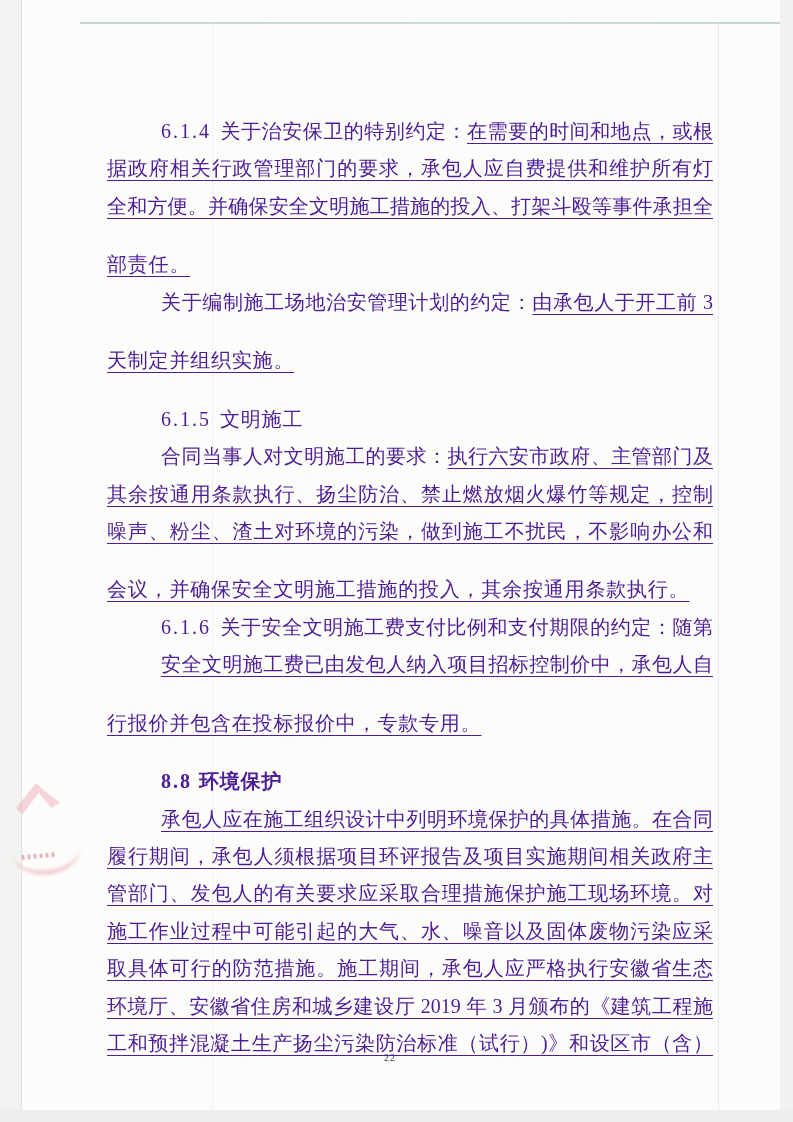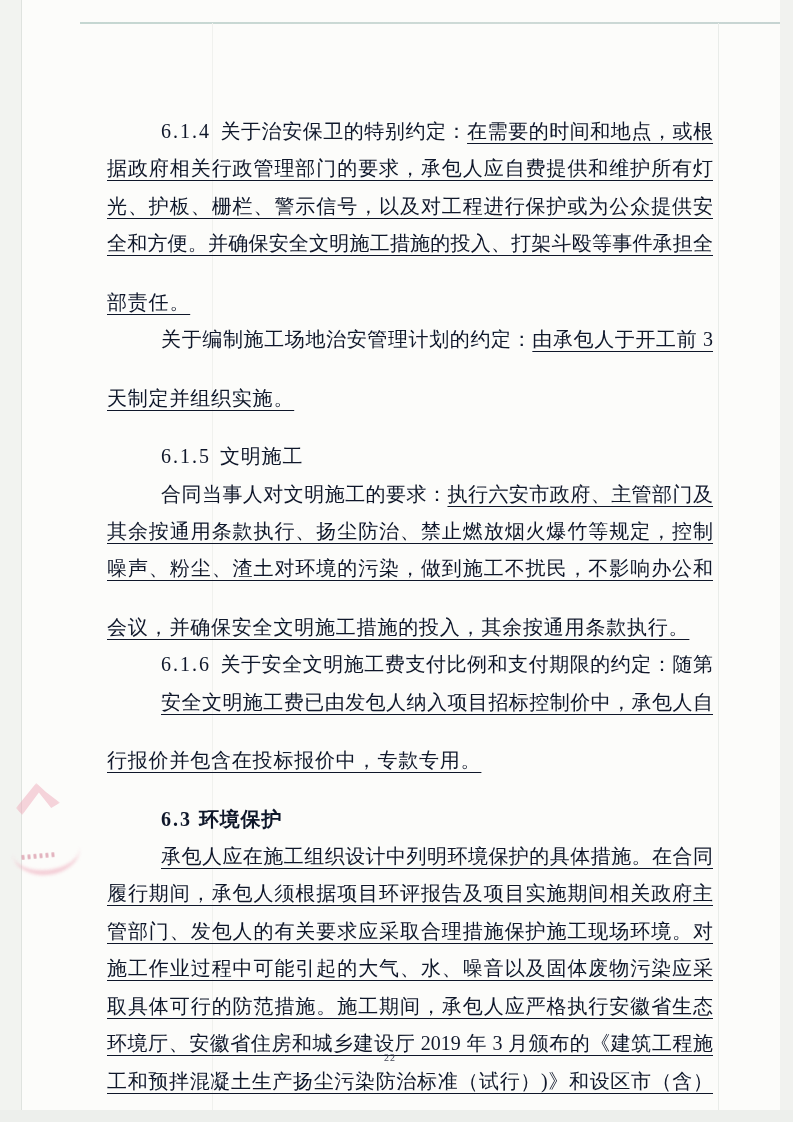--- a/index.html
+++ b/index.html
@@ -18,21 +18,21 @@
     background:linear-gradient(to right,#b7cdc7,#c3d2ce 60%,#b9cac8);opacity:.8;}
   .edge-left{position:absolute;left:21px;top:0;width:1px;height:1110px;background:#dfe3df;}
   .edge-right{position:absolute;left:718px;top:23px;width:1px;height:1087px;background:#e9ece9;}
   .edge-fold{position:absolute;left:212px;top:23px;width:1px;height:1087px;background:#f0f1ee;}
   .edge-bottom{position:absolute;left:0;top:1110px;width:793px;height:12px;background:#edefec;}
   .edge-rightband{position:absolute;left:780px;top:0;width:13px;height:1110px;background:#f1f2ef;}
 
   
   .text-block{
     position:absolute;left:107px;top:113px;width:606px;
-    font-size:20px;line-height:37.45px;color:#0f172a;
+    font-size:20px;line-height:37.45px;color:#4c1d95;
   }
   .line{height:37.45px;white-space:nowrap;}
   .line.j{white-space:normal;text-align:justify;text-align-last:justify;}
   .line.ind{padding-left:54px;}
   .line.j.ind{padding-left:54px;}
   .seg.u{text-decoration:underline;text-underline-offset:5px;text-decoration-thickness:1.3px;}
   .seg.num{font-family:"Liberation Serif",serif;letter-spacing:2px;margin-right:9px;}
   .seg.numbold{font-family:"Liberation Serif",serif;font-weight:bold;letter-spacing:2px;margin-right:7px;}
   .seg.boldcjk{font-weight:bold;}
   .line.n{letter-spacing:.8px;margin-top:21px;}
@@ -78,34 +78,33 @@
 
 <div class="seal-wedge"></div>
 <div class="seal-ringtext">
   <i></i><i></i><i></i><i></i><i></i><i></i>
 </div>
 <div class="seal-rim"></div>
 
 <div class="text-block">
     <div class="line j ind"><span class="seg num">6.1.4</span><span class="seg plain">关于治安保卫的特别约定：</span><span class="seg u">在需要的时间和地点，或根</span></div>
     <div class="line j"><span class="seg u">据政府相关行政管理部门的要求，承包人应自费提供和维护所有灯</span></div>
-    <div class="line j"><span class="seg u">光、护板、栅栏、警示信号，以及对工程进行保护或为公众提供安</span></div>
     <div class="line j"><span class="seg u">全和方便。并确保安全文明施工措施的投入、打架斗殴等事件承担全</span></div>
     <div class="line n"><span class="seg u">部责任。</span></div>
     <div class="line j ind"><span class="seg plain">关于编制施工场地治安管理计划的约定：</span><span class="seg u">由承包人于开工前 3</span></div>
     <div class="line n"><span class="seg u">天制定并组织实施。</span></div>
     <div class="line n ind"><span class="seg num">6.1.5</span><span class="seg plain">文明施工</span></div>
     <div class="line j ind"><span class="seg plain">合同当事人对文明施工的要求：</span><span class="seg u">执行六安市政府、主管部门及</span></div>
     <div class="line j"><span class="seg u">其余按通用条款执行、扬尘防治、禁止燃放烟火爆竹等规定，控制</span></div>
     <div class="line j"><span class="seg u">噪声、粉尘、渣土对环境的污染，做到施工不扰民，不影响办公和</span></div>
     <div class="line n"><span class="seg u">会议，并确保安全文明施工措施的投入，其余按通用条款执行。</span></div>
     <div class="line j ind"><span class="seg num">6.1.6</span><span class="seg plain">关于安全文明施工费支付比例和支付期限的约定：随第</span></div>
     <div class="line j ind"><span class="seg u">安全文明施工费已由发包人纳入项目招标控制价中，承包人自</span></div>
     <div class="line n"><span class="seg u">行报价并包含在投标报价中，专款专用。</span></div>
-    <div class="line n ind"><span class="seg numbold">6.3</span><span class="seg boldcjk">环境保护</span></div>
+    <div class="line n ind"><span class="seg numbold">8.8</span><span class="seg boldcjk">环境保护</span></div>
     <div class="line j ind"><span class="seg u">承包人应在施工组织设计中列明环境保护的具体措施。在合同</span></div>
     <div class="line j"><span class="seg u">履行期间，承包人须根据项目环评报告及项目实施期间相关政府主</span></div>
     <div class="line j"><span class="seg u">管部门、发包人的有关要求应采取合理措施保护施工现场环境。对</span></div>
     <div class="line j"><span class="seg u">施工作业过程中可能引起的大气、水、噪音以及固体废物污染应采</span></div>
     <div class="line j"><span class="seg u">取具体可行的防范措施。施工期间，承包人应严格执行安徽省生态</span></div>
     <div class="line j"><span class="seg u">环境厅、安徽省住房和城乡建设厅 2019 年 3 月颁布的《建筑工程施</span></div>
     <div class="line j"><span class="seg u">工和预拌混凝土生产扬尘污染防治标准（试行）)》和设区市（含）</span></div>
   </div>
 
 <div class="page-number">22</div>

